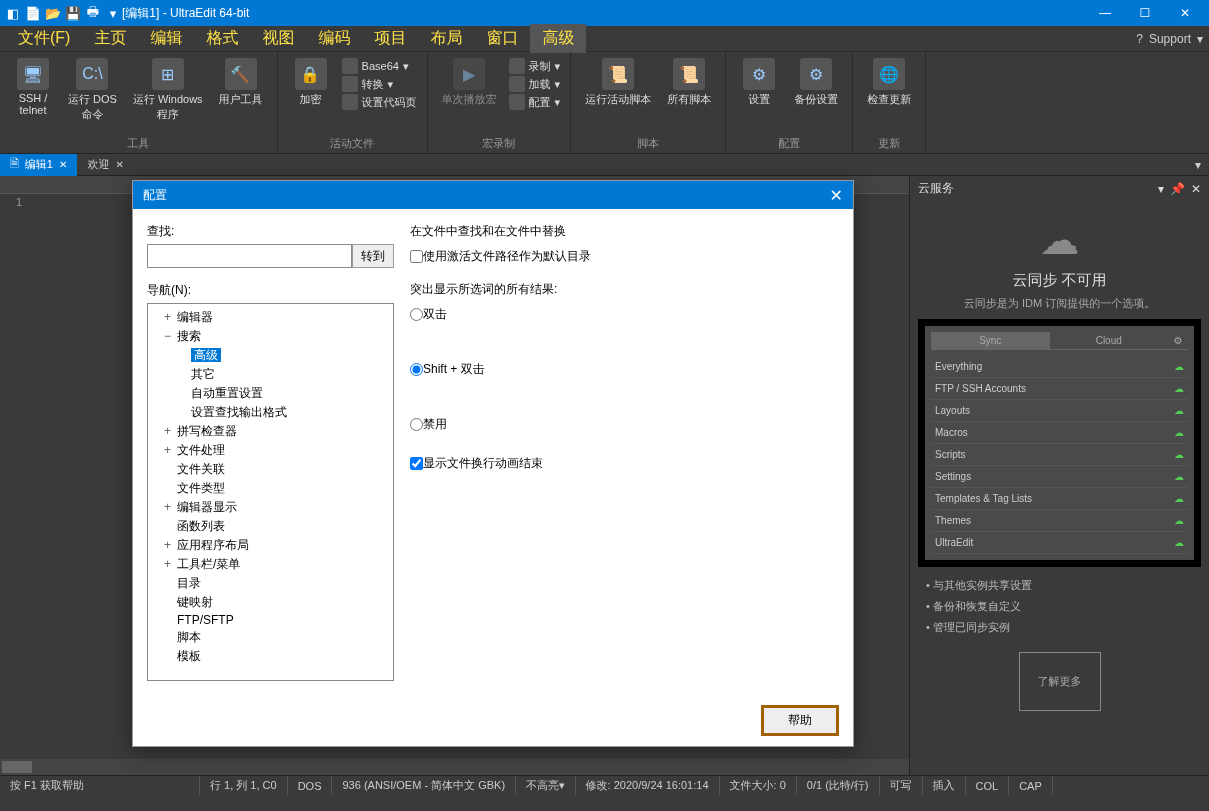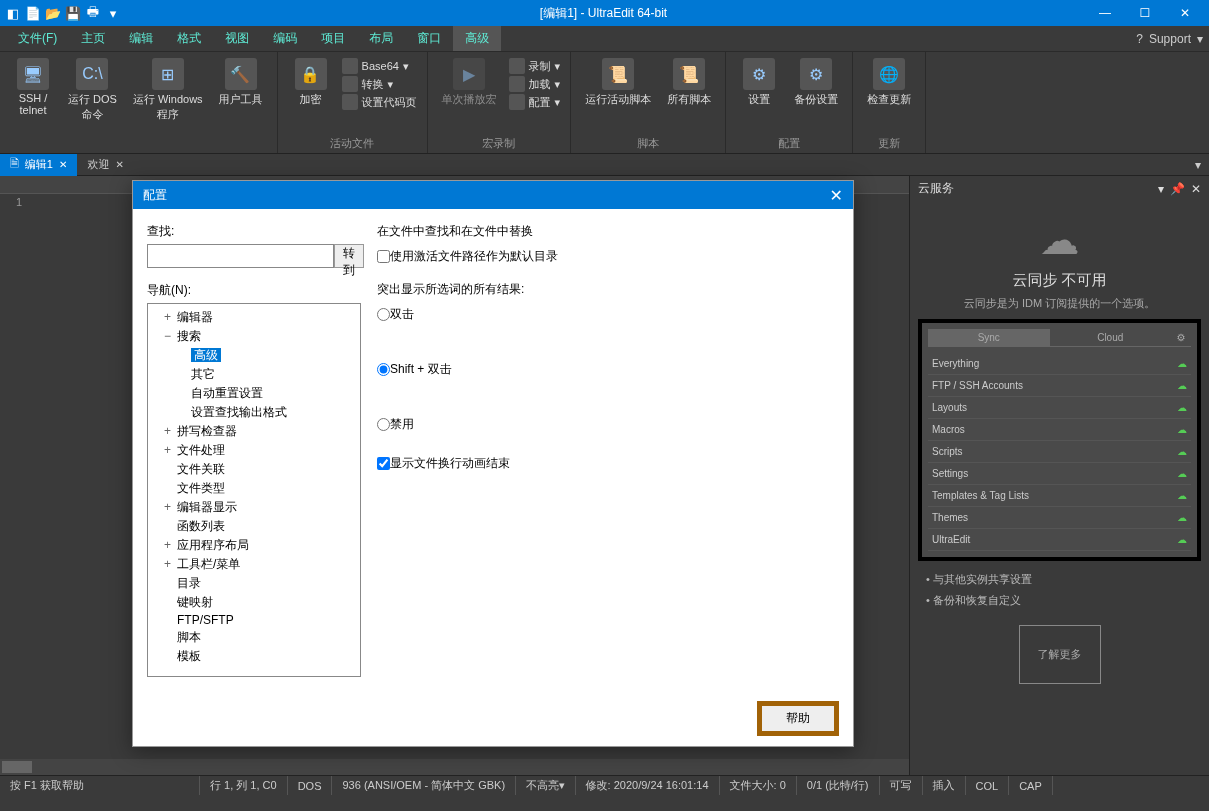--- a/index.html
+++ b/index.html
@@ -2,27 +2,27 @@
 <html><head>
 <meta charset="utf-8">
 <style>
 * { margin: 0; padding: 0; box-sizing: border-box; font-family: "Microsoft YaHei", "Segoe UI", sans-serif; }
 body { width: 1209px; height: 811px; background: #3a3a3a; color: #ccc; font-size: 12px; overflow: hidden; position: relative; }
 
 
 .titlebar { height: 26px; background: #0078d4; display: flex; align-items: center; padding: 0 4px; color: #fff; }
 .titlebar .qat { display: flex; gap: 2px; align-items: center; }
 .titlebar .qat span { width: 18px; height: 18px; display: inline-flex; align-items: center; justify-content: center; font-size: 13px; }
-.titlebar .title { flex: 1; text-align: center; font-size: 12px; }
+.titlebar .title { flex: 1; text-align: left; font-size: 12px; }
 .titlebar .wincontrols { display: flex; }
 .titlebar .wincontrols span { width: 40px; height: 26px; display: inline-flex; align-items: center; justify-content: center; }
 
 
 .menubar { height: 26px; background: #3a3a3a; display: flex; align-items: center; padding: 0 6px; border-bottom: 1px solid #2a2a2a; }
-.menubar .menuitem { padding: 4px 12px; color: #5eead4; font-size: 12px; }
+.menubar .menuitem { padding: 4px 12px; color: #fde047; font-size: 16px; }
 .menubar .menuitem.active { background: #555; }
 .menubar .right { margin-left: auto; display: flex; align-items: center; gap: 6px; }
 
 
 .ribbon { height: 102px; background: #3a3a3a; display: flex; border-bottom: 1px solid #222; }
 .ribbon-group { border-right: 1px solid #2a2a2a; padding: 4px 8px 2px; display: flex; flex-direction: column; }
 .ribbon-group .items { flex: 1; display: flex; gap: 4px; align-items: flex-start; }
 .ribbon-group .label { text-align: center; font-size: 11px; color: #999; padding-top: 2px; }
 .ribbon-btn { display: flex; flex-direction: column; align-items: center; justify-content: flex-start; padding: 2px 6px; font-size: 11px; color: #ddd; min-width: 50px; text-align: center; }
 .ribbon-btn .icon { width: 32px; height: 32px; background: #555; border-radius: 3px; margin-bottom: 2px; display: flex; align-items: center; justify-content: center; color:#9cf; font-size:16px;}
@@ -41,54 +41,54 @@
 .editor { flex: 1; background: #3a3a3a; position: relative; }
 .editor .ruler { height: 18px; background: #444; border-bottom: 1px solid #555; color:#999; font-size:10px; padding-left:30px;}
 .editor .gutter { position: absolute; left:0; top:18px; width:28px; color:#999; font-size:11px; text-align:right; padding-right:6px; padding-top:2px;}
 .hscroll { position:absolute; bottom:0; left:0; right:0; height:16px; background:#444; display:flex; align-items:center;}
 .hscroll .thumb{ width:30px; height:12px; background:#666; margin-left:2px;}
 
 .sidepanel { width: 300px; background: #3a3a3a; border-left: 1px solid #222; display:flex; flex-direction:column; }
 .sidepanel .header { background: #3a3a3a; padding: 4px 8px; font-size: 12px; color:#ddd; display:flex; align-items:center; gap:6px; }
 .sidepanel .body { flex:1; padding: 8px; text-align: center; color:#aaa; font-size:11px; overflow:hidden;}
 .cloudicon { font-size: 40px; color:#888; margin:8px 0;}
-.sidepanel .list { margin-top:8px; background:#4a4a4a; border:4px solid #000000; padding:6px; font-size:10px; text-align:left;}
+.sidepanel .list { margin-top:8px; background:#4a4a4a; border:7px solid #000000; padding:6px; font-size:10px; text-align:left;}
 .sidepanel .list .tab-row{display:flex; border-bottom:1px solid #666; margin-bottom:6px;}
 .sidepanel .list .tab-row div{flex:1; text-align:center; padding:3px; font-size:10px;}
 .sidepanel .list .item{padding:5px 4px; border-bottom:1px solid #555; display:flex; justify-content:space-between; align-items:center; color:#ccc;text-align:right;}
 .sidepanel .bullets { text-align:left; padding:8px; color:#bbb; font-size:11px;}
 .sidepanel .bullets div{padding:3px 0;}
 .sidepanel .learnmore { border:1px solid #888; padding:21px 18px; display:inline-block; margin:6px auto;}
 
 
 .statusbar { height: 20px; background: #3a3a3a; border-top: 1px solid #222; display: flex; align-items: center; font-size: 11px; color:#ccc; }
 .statusbar .cell { padding: 0 10px; border-right: 1px solid #555; height:100%; display:flex; align-items:center;}
 
 
 .dialog { position: absolute; left: 132px; top: 180px; width: 722px; height: 567px; background: #fff; border: 1px solid #999; box-shadow: 0 4px 20px rgba(0,0,0,0.4); color:#000; display:flex; flex-direction:column; }
 .dialog .dtitle { height: 28px; background: #0078d4; color:#fff; display:flex; align-items:center; padding:0 10px; font-size:12px; }
 .dialog .dtitle .dclose { margin-left:auto; font-size:16px; }
 .dialog .dbody { flex:1; display:flex; padding: 14px; gap: 16px; }
-.dialog .left { width: 214px; display:flex; flex-direction:column; }
+.dialog .left { width: 247px; display:flex; flex-direction:column; }
 .dialog .left label { font-size:12px; margin-bottom:4px; }
 .dialog .searchrow { display:flex; margin-bottom:14px; }
 .dialog .searchrow input { flex:1; border:1px solid #888; height:24px; padding:0 4px; }
 .dialog .searchrow button { padding: 0 8px; border:1px solid #999; background:#eee; height:24px; font-size:12px;}
 .dialog .tree { flex:1; border:1px solid #888; overflow-y:auto; font-size:12px; padding:4px 2px; }
 .dialog .tree .node { padding:1px 2px 1px 14px; white-space:nowrap; }
 .dialog .tree .node.l2 { padding-left: 28px; }
 .dialog .tree .node .exp { display:inline-block; width:11px; color:#666; margin-right:2px;}
 .dialog .tree .node.selected span.txt { background:#0078d4; color:#fff; padding:0 3px;}
 .dialog .right { flex:1; font-size:12px; }
 .dialog .right .section { margin-bottom: 16px; }
 .dialog .right .section-title { margin-bottom:8px; }
 .dialog .right label { display:flex; align-items:center; gap:0; margin-bottom:6px;}
 .dialog .right .radios { display:flex; gap:32px; margin-top:6px;flex-direction:column;}
 .dialog .dfooter { padding: 10px 14px; display:flex; justify-content:flex-end; border-top: 0; }
-.dialog .dfooter button { padding:4px 24px; border:5px solid #a16207; background:#eee; font-size:12px;}
+.dialog .dfooter button { padding:4px 24px; border:3px solid #a16207; background:#eee; font-size:12px;}
 </style>
 </head>
 <body>
 
 <div class="titlebar">
   <div class="qat">
     <span>◧</span>
     <span>📄</span>
     <span>📂</span>
     <span>💾</span>
@@ -137,20 +137,21 @@
       <div class="ribbon-btn">
           <div class="icon">⊞</div>
           <span style="white-space:pre-line">运行 Windows
 程序</span>
         </div>
       <div class="ribbon-btn">
           <div class="icon">🔨</div>
           <span>用户工具</span>
         </div>
     </div>
+    <div class="label">工具</div>
   </div>
   <div class="ribbon-group">
     <div class="items">
       <div class="ribbon-btn">
           <div class="icon">🔒</div>
           <span>加密</span>
         </div>
       <div class="ribbon-small">
         <div><span class="si"></span><span>Base64</span> ▾</div>
         <div><span class="si"></span><span>转换</span> ▾</div>
@@ -287,20 +288,21 @@
             <span style="color:#5c5">☁</span>
           </div>
         <div class="item">
             <span>UltraEdit</span>
             <span style="color:#5c5">☁</span>
           </div>
       </div>
       <div class="bullets">
         <div>• 与其他实例共享设置</div>
         <div>• 备份和恢复自定义</div>
+        <div>• 管理已同步实例</div>
       </div>
       <div class="learnmore">了解更多</div>
     </div>
   </div>
 </div>
 
 <div class="statusbar">
   <div class="cell" style="flex:0 0 200px">按 F1 获取帮助</div>
   <div class="cell">行 1, 列 1, C0</div>
   <div class="cell">DOS</div>

